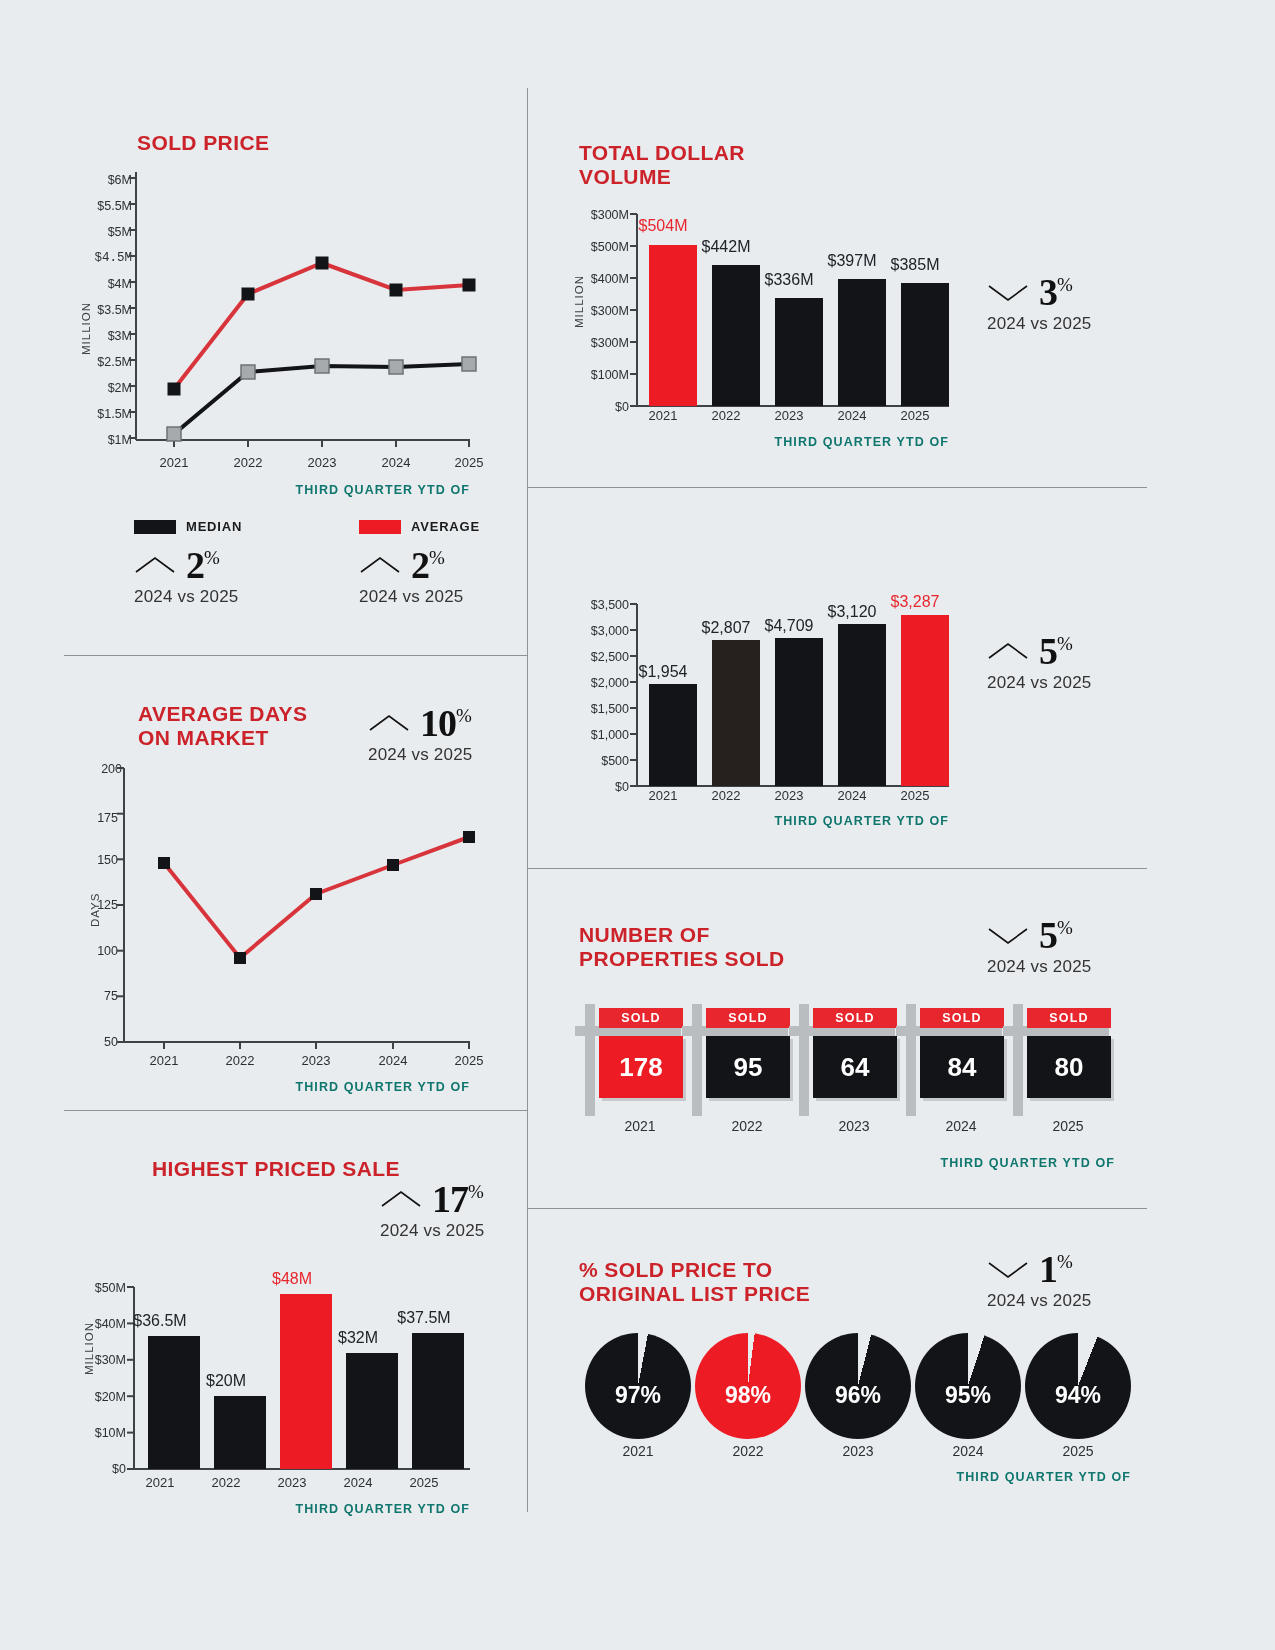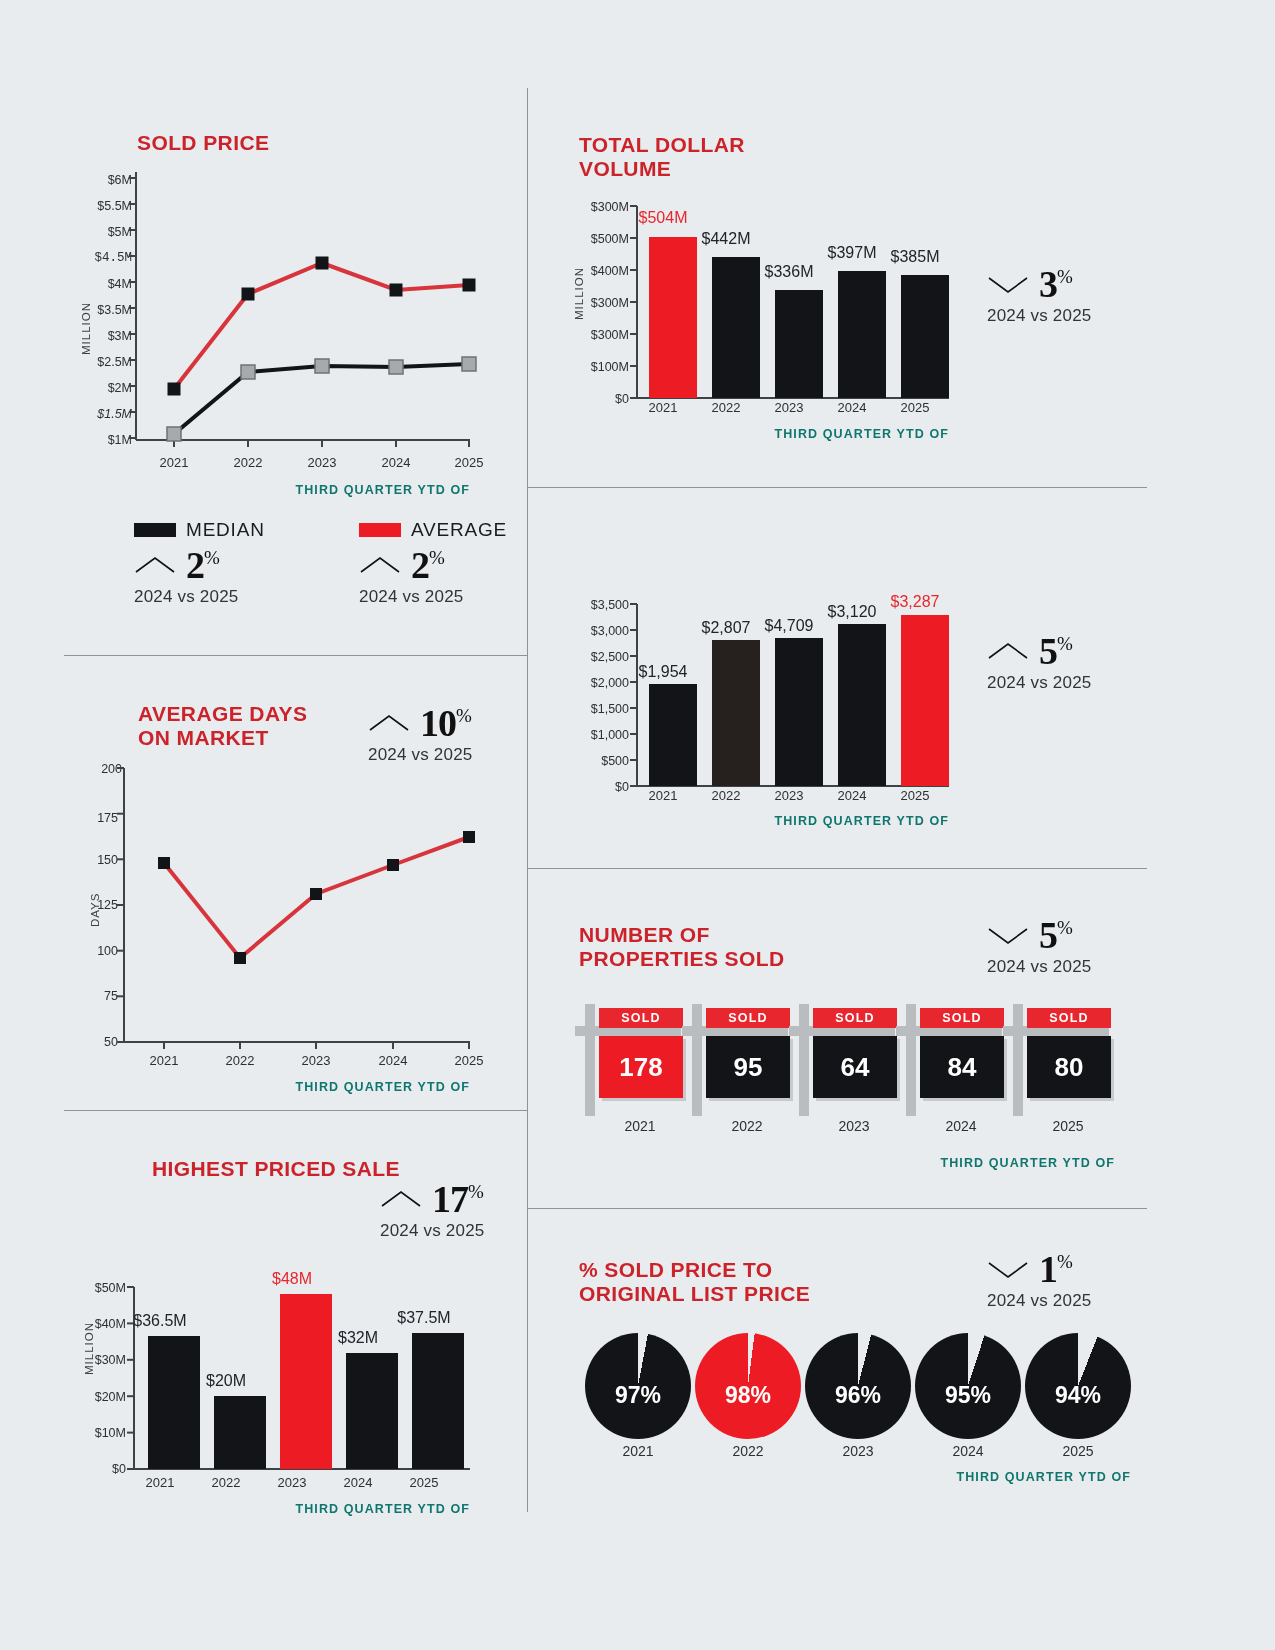--- a/index.html
+++ b/index.html
@@ -73,21 +73,21 @@
   }
   .bar-label {
     position: absolute; font-size: 16px; color: #20242a;
     text-align: center; white-space: nowrap;
   }
   .bar-label.hl { color: #e8262d; }
 
   
   .legend-item { position: absolute; display: flex; align-items: center; gap: 10px; }
   .legend-swatch { width: 42px; height: 14px; }
-  .legend-text { font-size: 19px; font-weight: normal; letter-spacing: 0.8px; }
+  .legend-text { font-size: 13px; font-weight: bold; letter-spacing: 0.8px; }
 
   
   .sign { position: absolute; width: 110px; height: 120px; }
   .sign-post { position: absolute; left: 10px; top: 8px; width: 10px; height: 112px; background: #b9bdbf; }
   .sign-arm  { position: absolute; left: 0px; top: 30px; width: 106px; height: 10px; background: #b9bdbf; }
   .sign-banner {
     position: absolute; left: 24px; top: 12px; width: 84px; height: 20px;
     background: #e8262d; color: #fff; font-size: 12.5px; font-weight: bold;
     letter-spacing: 1.2px; text-align: center; line-height: 20px;
   }
@@ -139,21 +139,21 @@
 
     <div class="tick-label" style="left:60px; top:173px; width:72px;">$6M</div>
     <div class="tick-label" style="left:60px; top:199px; width:72px;">$5.5M</div>
     <div class="tick-label" style="left:60px; top:225px; width:72px;">$5M</div>
     <div class="tick-label" style="left:60px; top:251px; width:72px;font-family:Liberation Mono, monospace;">$4.5M</div>
     <div class="tick-label" style="left:60px; top:277px; width:72px;">$4M</div>
     <div class="tick-label" style="left:60px; top:303px; width:72px;">$3.5M</div>
     <div class="tick-label" style="left:60px; top:329px; width:72px;">$3M</div>
     <div class="tick-label" style="left:60px; top:355px; width:72px;">$2.5M</div>
     <div class="tick-label" style="left:60px; top:381px; width:72px;">$2M</div>
-    <div class="tick-label" style="left:60px; top:407px; width:72px;font-style:italic;">$1.5M</div>
+    <div class="tick-label" style="left:60px; top:407px; width:72px;">$1.5M</div>
     <div class="tick-label" style="left:60px; top:433px; width:72px;">$1M</div>
 
     <svg style="position:absolute; left:136px; top:172px;" width="334" height="280">
 
       <line x1="0" y1="0" x2="0" y2="268" stroke="#3c4245" stroke-width="2"></line>
       <line x1="0" y1="268" x2="334" y2="268" stroke="#3c4245" stroke-width="2"></line>
 
       <g stroke="#3c4245" stroke-width="2">
         <line x1="-7" y1="6" x2="0" y2="6"></line>
         <line x1="-7" y1="32" x2="0" y2="32"></line>
@@ -227,21 +227,21 @@
       <div class="delta-row">
         <svg class="chev" viewBox="0 0 42 22">
           <polyline points="2,18 21,4 40,18" fill="none" stroke="#111" stroke-width="1.6"></polyline>
         </svg>
         <span class="delta-val"><span>2</span><sup>%</sup></span>
       </div>
       <div class="delta-sub">2024 vs 2025</div>
     </div>
   </div>
 
-  <div class="panel" style="left:527px; top:0; width:748px; height:487px;padding-left:43px;">
+  <div class="panel" style="left:527px; top:8px; width:748px; height:487px;padding-left:43px;">
 
     <div class="panel-title" style="position:absolute; left:52px; top:133px;">
       <div>TOTAL DOLLAR</div>
       <div>VOLUME</div>
     </div>
 
     <div class="ylabel" style="left:46px; top:320px;">MILLION</div>
 
     <div class="tick-label" style="left:30px; top:200px; width:72px;">$300M</div>
     <div class="tick-label" style="left:30px; top:232px; width:72px;">$500M</div>

